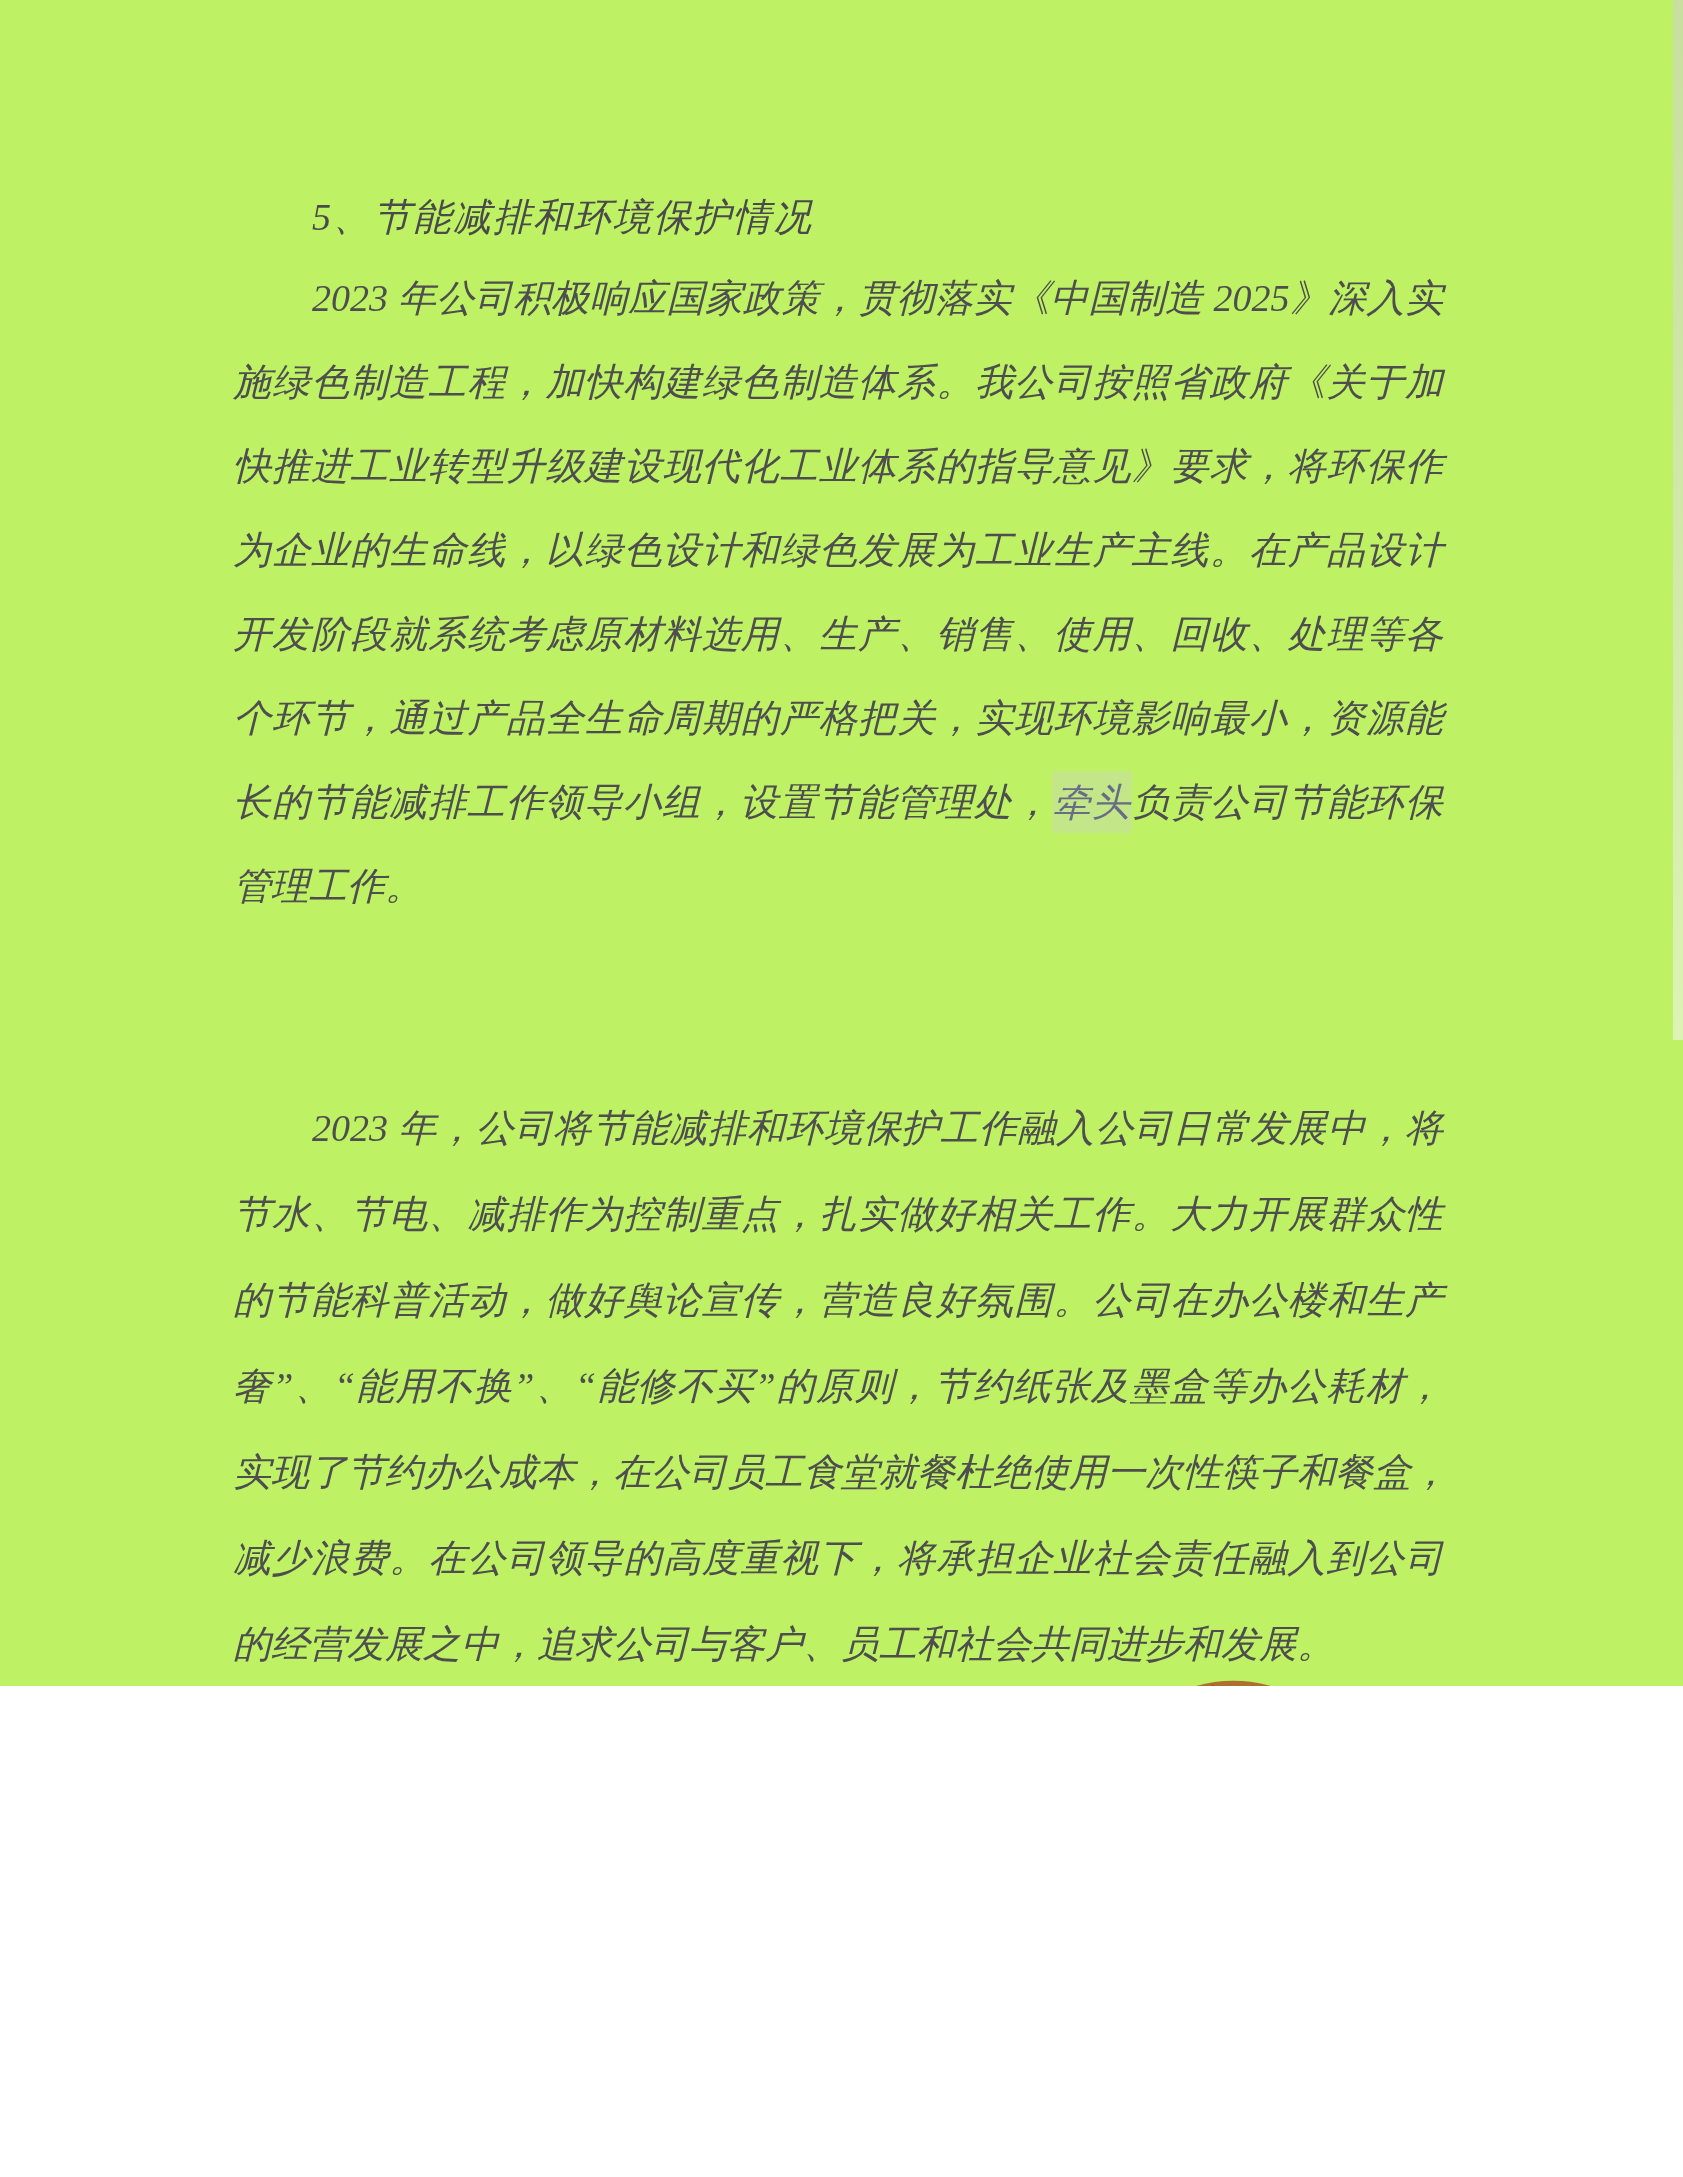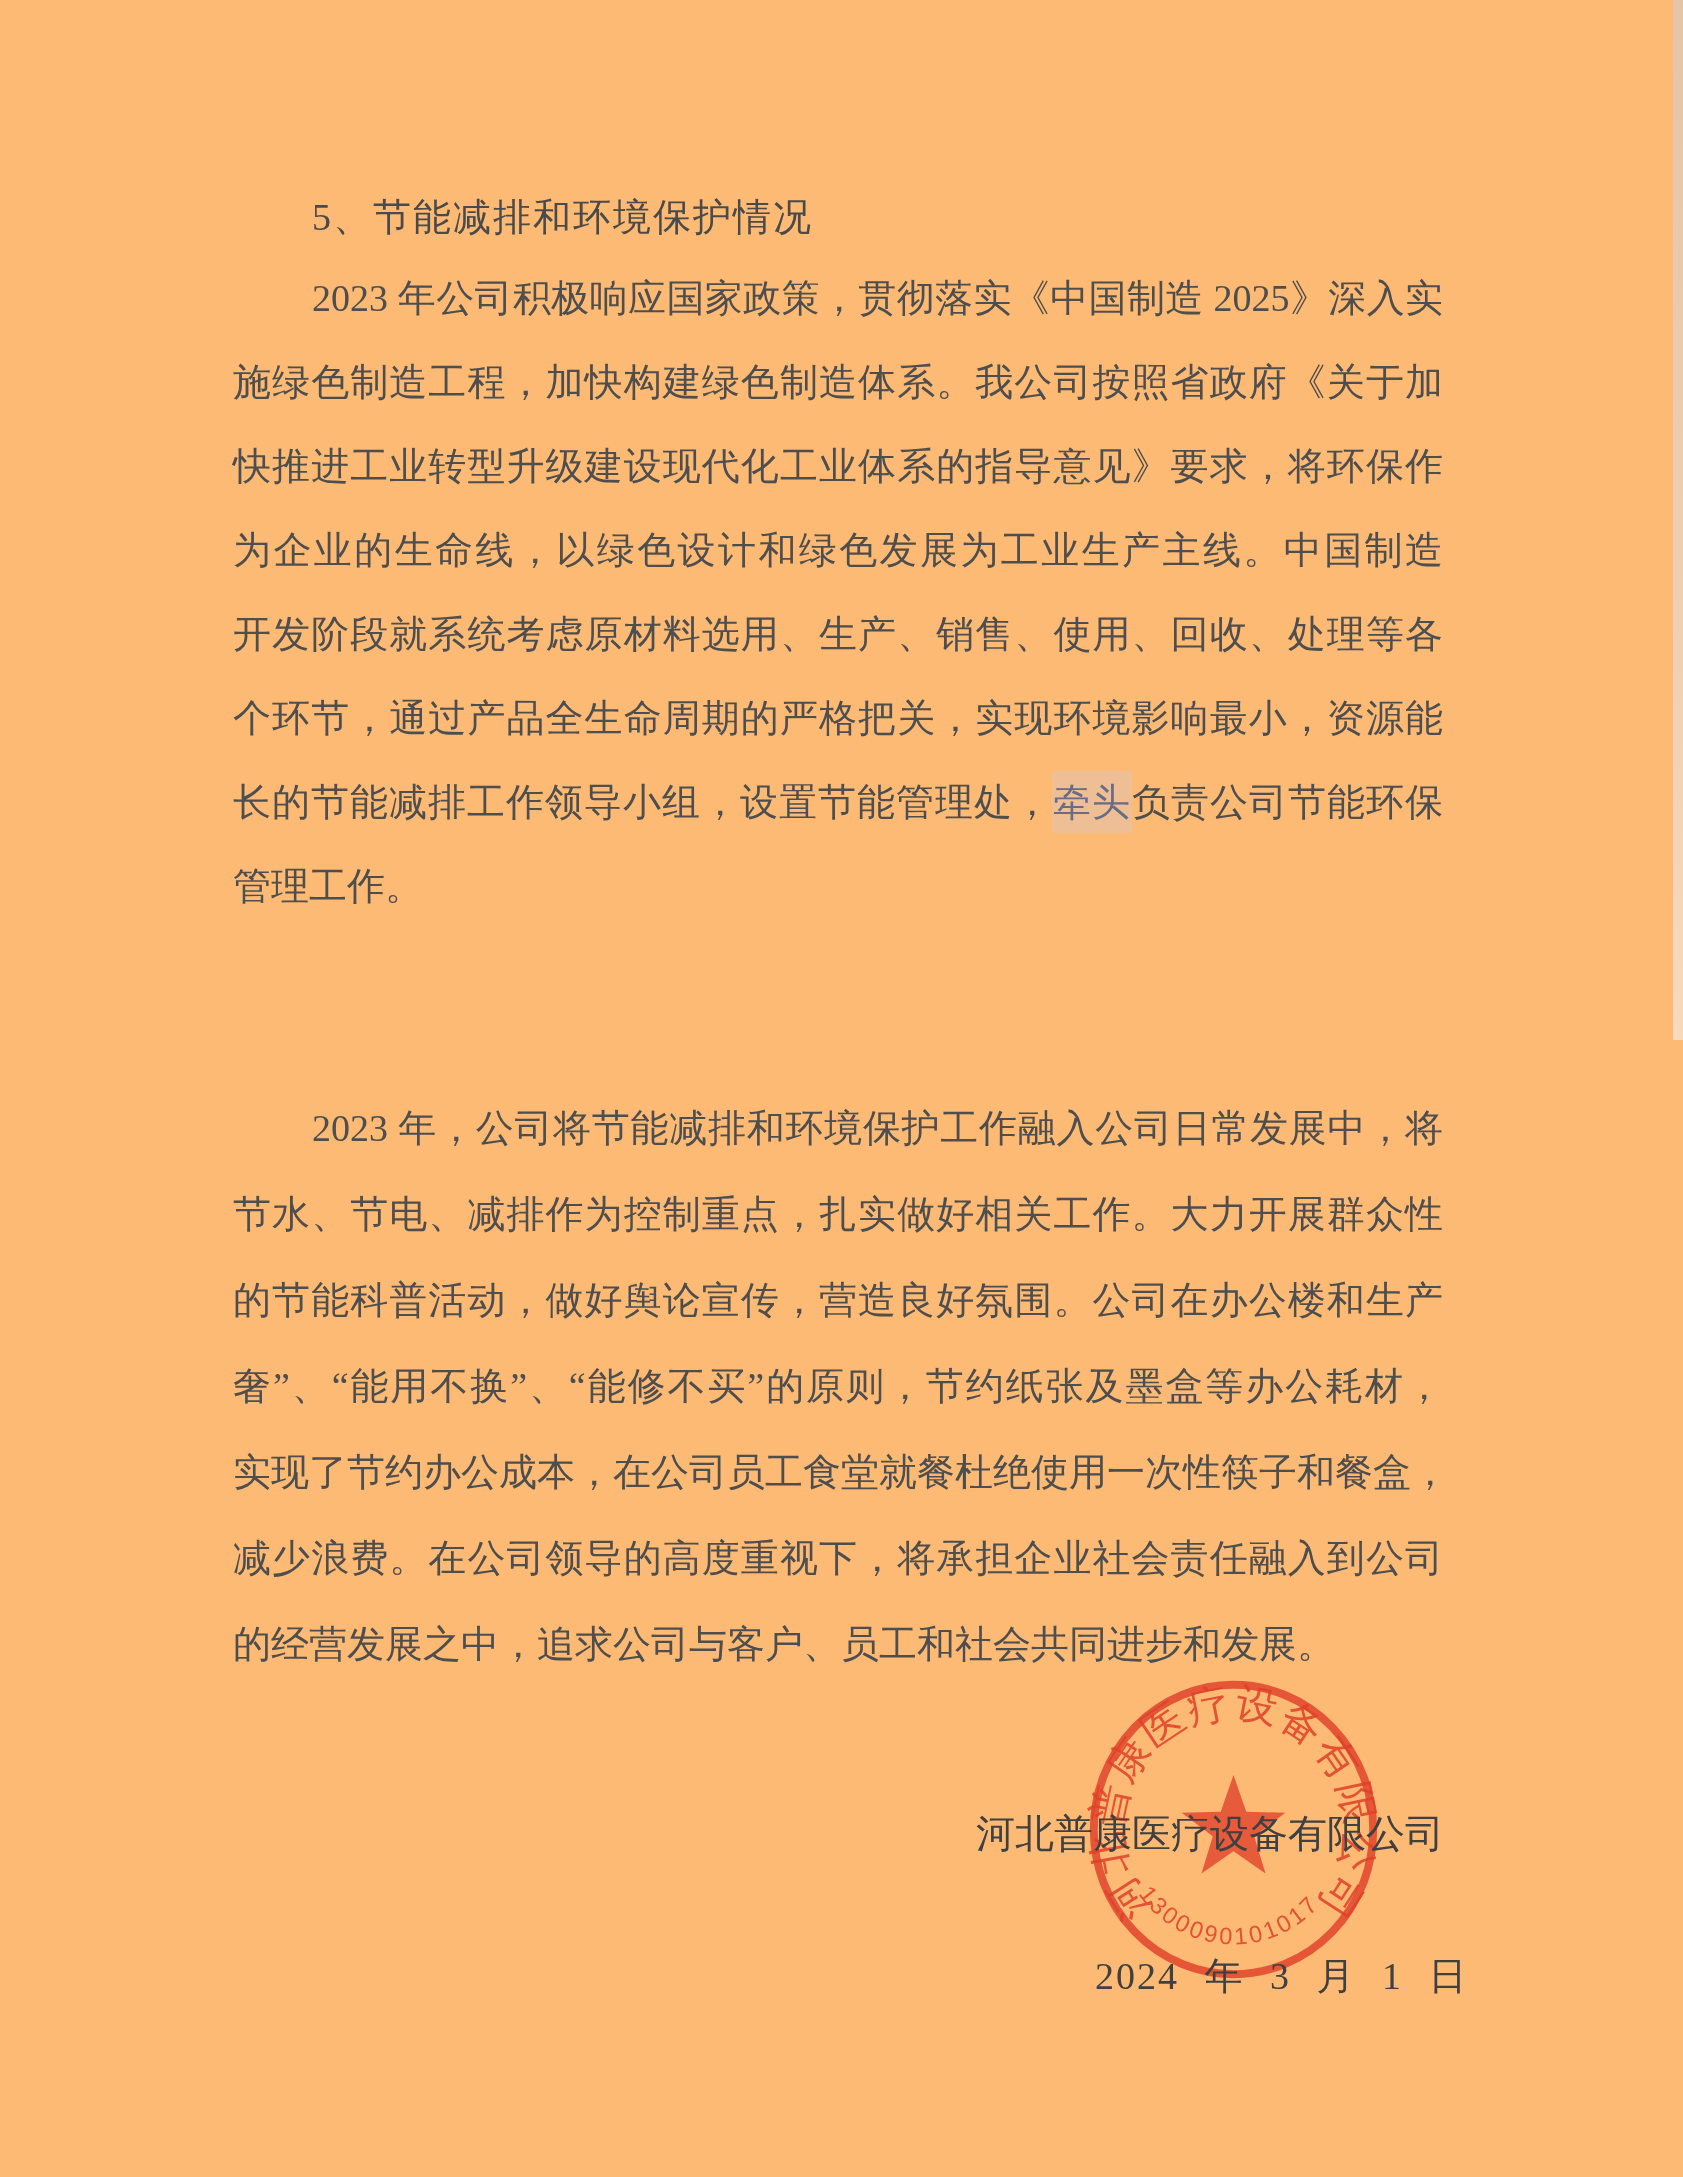--- a/index.html
+++ b/index.html
@@ -1,22 +1,23 @@
 <!DOCTYPE html>
 <html><head>
 <meta charset="utf-8">
 <style>
   html,body{margin:0;padding:0;background:#ffffff;}
   .page{
     position:relative;
-    width:1683px;height:2177px;
-    background:#fdba74;
+    width:1683px;height:1686px;
+    background:#bef264;
     font-family:"Liberation Serif","DejaVu Serif",serif;
     color:#4e4e4e;
     overflow:hidden;
+    font-style:italic;
   }
   .scan-strip{
     position:absolute;top:0;right:0;width:10px;height:1040px;
     background:linear-gradient(to bottom,#cfcfcf,#e3e3e3 60%,#f4f4f4);
     opacity:.55;
   }
   .heading{
     position:absolute;left:233px;top:195px;width:1210px;
     font-size:38px;line-height:44px;
     padding-left:79px;box-sizing:border-box;
@@ -64,21 +65,21 @@
 <div class="page">
 
   <div class="scan-strip"></div>
 
   <div class="heading">5、节能减排和环境保护情况</div>
 
   <div class="para p1">
     <div class="line indent">2023 年公司积极响应国家政策，贯彻落实《中国制造 2025》深入实</div>
     <div class="line">施绿色制造工程，加快构建绿色制造体系。我公司按照省政府《关于加</div>
     <div class="line">快推进工业转型升级建设现代化工业体系的指导意见》要求，将环保作</div>
-    <div class="line">为企业的生命线，以绿色设计和绿色发展为工业生产主线。中国制造</div>
+    <div class="line">为企业的生命线，以绿色设计和绿色发展为工业生产主线。在产品设计</div>
     <div class="line">开发阶段就系统考虑原材料选用、生产、销售、使用、回收、处理等各</div>
     <div class="line">个环节，通过产品全生命周期的严格把关，实现环境影响最小，资源能</div>
     <div class="line"><span>长的节能减排工作领导小组，设置节能管理处，</span><span class="hl">牵头</span><span>负责公司节能环保</span></div>
     <div class="line last">管理工作。</div>
   </div>
 
   <div class="para p2">
     <div class="line indent">2023 年，公司将节能减排和环境保护工作融入公司日常发展中，将</div>
     <div class="line">节水、节电、减排作为控制重点，扎实做好相关工作。大力开展群众性</div>
     <div class="line">的节能科普活动，做好舆论宣传，营造良好氛围。公司在办公楼和生产</div>

